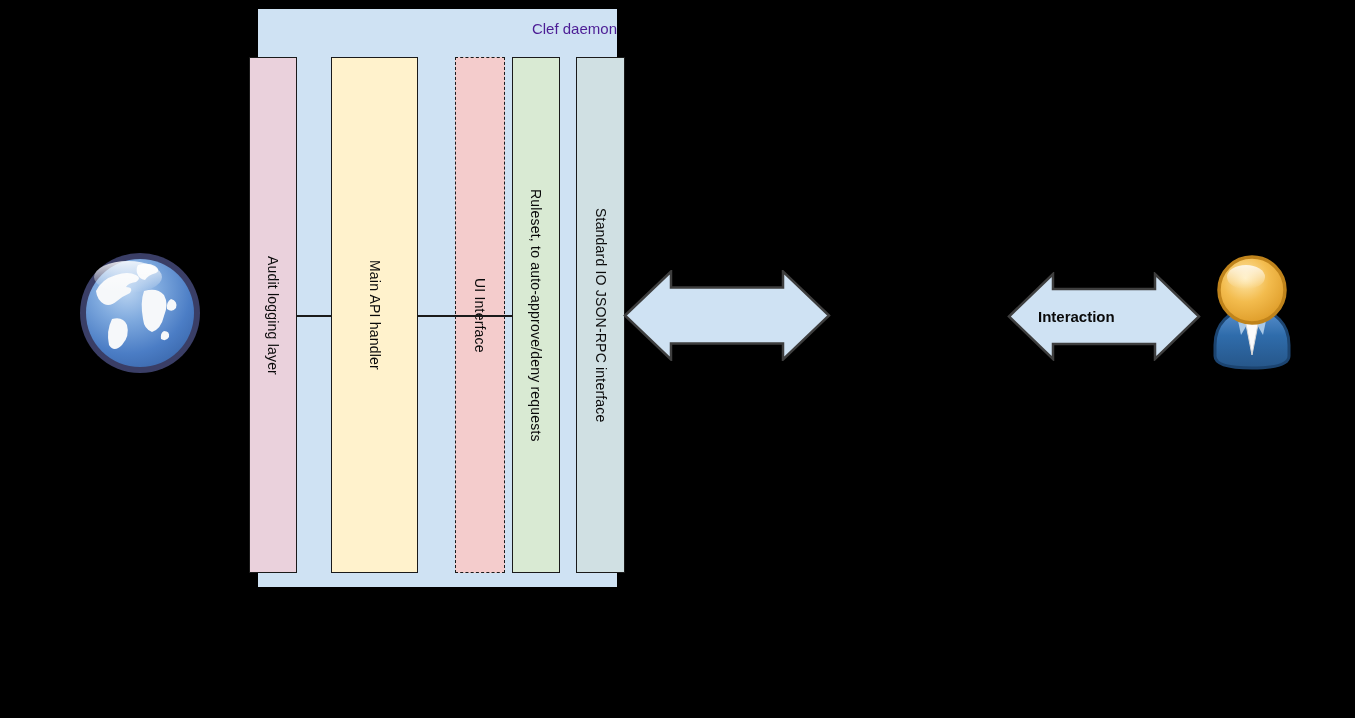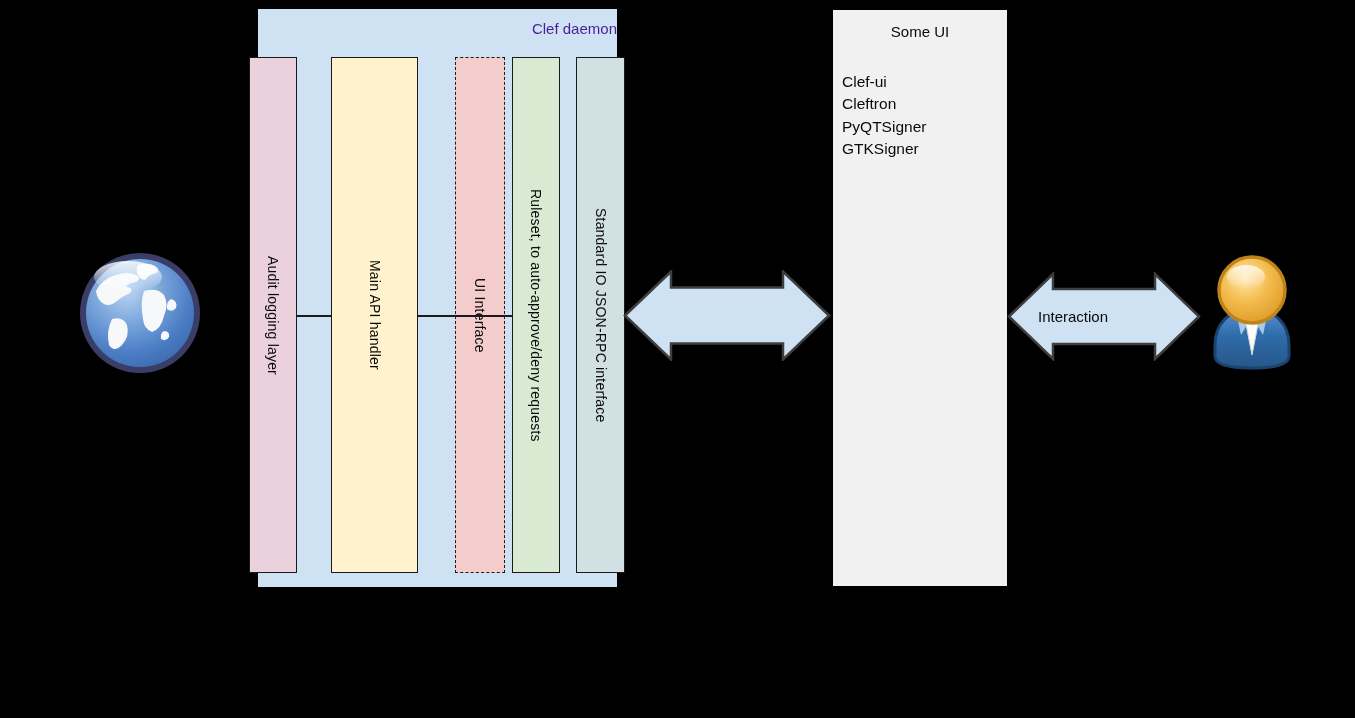--- a/index.html
+++ b/index.html
@@ -26,21 +26,21 @@
   .tick{left:148px;top:306px;width:2px;height:21px;background:#0a0a0a;}
   
   .someui-box{left:832px;top:9px;width:176px;height:578px;border:1px solid #000;
        box-sizing:border-box;}
   .someui-title{width:100%;text-align:center;padding-top:13px;font-size:15px;}
   .someui-items{position:absolute;left:9px;top:61px;font-size:15.5px;line-height:22.4px;}
   
   .arrow-wrap{overflow:visible;}
   .arrow-label{position:absolute;font-size:15px;line-height:22px;color:#0a0a0a;}
   .larrow-label{left:33px;top:24px;}
-  .rarrow-label{left:31px;top:50%;transform:translateY(-50%);}
+  .rarrow-label{left:31px;top:50%;transform:translateY(-50%);font-weight:bold;}
   svg{display:block;}
 </style>
 </head>
 <body>
 
 <div class="stage">
 
   <div class="abs clef-box" style="background: rgb(207, 226, 243);">
     <div class="clef-title">Clef daemon</div>
   </div>
@@ -91,29 +91,20 @@
     </g>
     <ellipse cx="50" cy="26" rx="34" ry="16" fill="url(#gloss)"></ellipse>
   </svg>
 
   <div class="abs arrow-wrap" style="left:623px;top:270px;width:208px;height:91px;">
     <svg width="208" height="91" viewBox="0 0 208 91">
       <polygon points="2,45.5 48,1.5 48,17.5 160,17.5 160,1.5 206,45.5 160,89.5 160,73.5 48,73.5 48,89.5" stroke="#3e3e3e" stroke-width="2.5" stroke-linejoin="miter" fill="#cfe2f3"></polygon>
     </svg>
   </div>
 
-  <div class="abs someui-box" style="background: rgb(241, 241, 241);">
-    <div class="someui-title">Some UI</div>
-    <div class="someui-items">
-      <div>Clef-ui</div>
-      <div>Cleftron</div>
-      <div>PyQTSigner</div>
-      <div>GTKSigner</div>
-    </div>
-  </div>
 
   <div class="abs arrow-wrap" style="left:1007px;top:272px;width:194px;height:89px;">
     <svg width="194" height="89" viewBox="0 0 194 89">
       <polygon points="2,44.5 46,2 46,17 148,17 148,2 192,44.5 148,87 148,72 46,72 46,87" stroke="#3e3e3e" stroke-width="2.5" stroke-linejoin="miter" fill="#cfe2f3"></polygon>
     </svg>
     <div class="arrow-label rarrow-label">Interaction</div>
   </div>
 
   <svg class="abs" style="left:1203px;top:253px;" width="98" height="118" viewBox="0 0 98 118">
     <defs>

